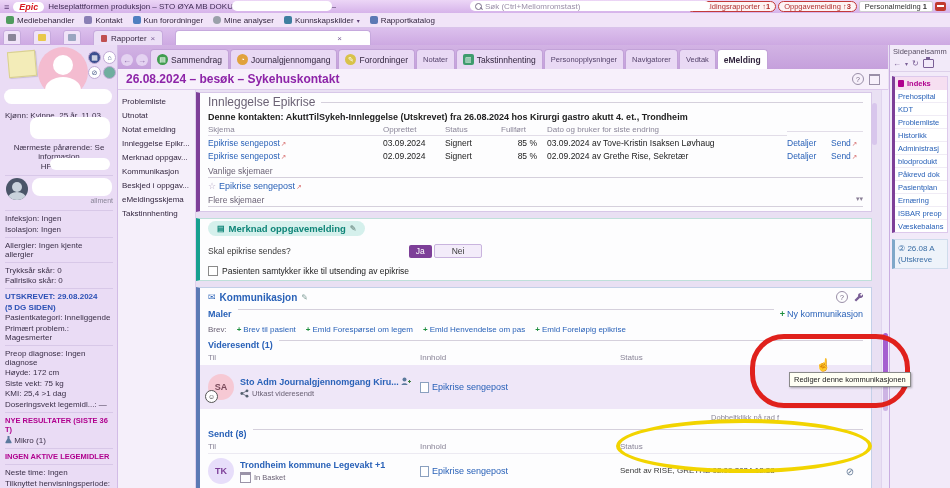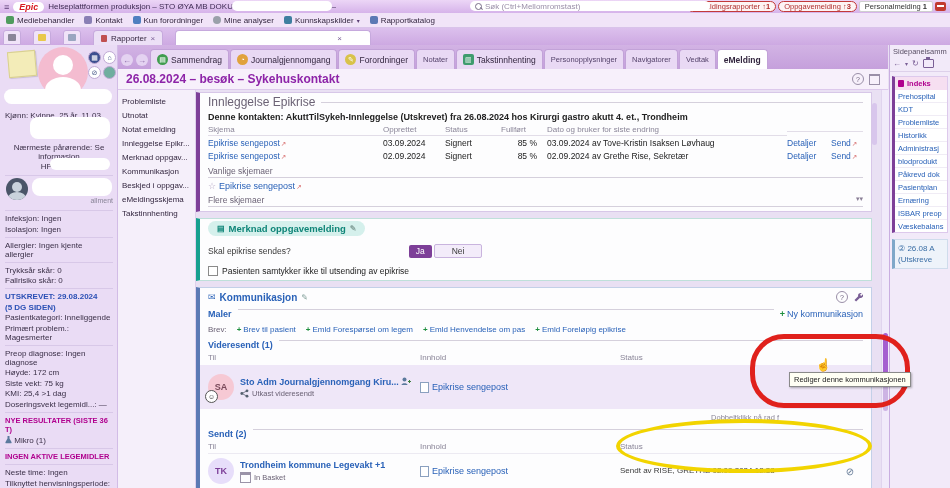--- a/index.html
+++ b/index.html
@@ -475,21 +475,21 @@
           </div>
         <div></div>
         <div class="rowicons">
           <span class="pen">✎</span>
           <span class="xx">×</span>
         </div>
       </div>
       <div class="hintrow">Dobbeltklikk på rad f</div>
 
       <div class="bluesub">
-          <span>Sendt (2)</span>
+          <span>Sendt (8)</span>
           <span class="line"></span>
         </div>
       <div class="ktable">
         <div class="h">Til</div>
         <div class="h">Innhold</div>
         <div class="h">Status</div>
         <div class="h"></div>
       </div>
 
       <div class="sentrow">

